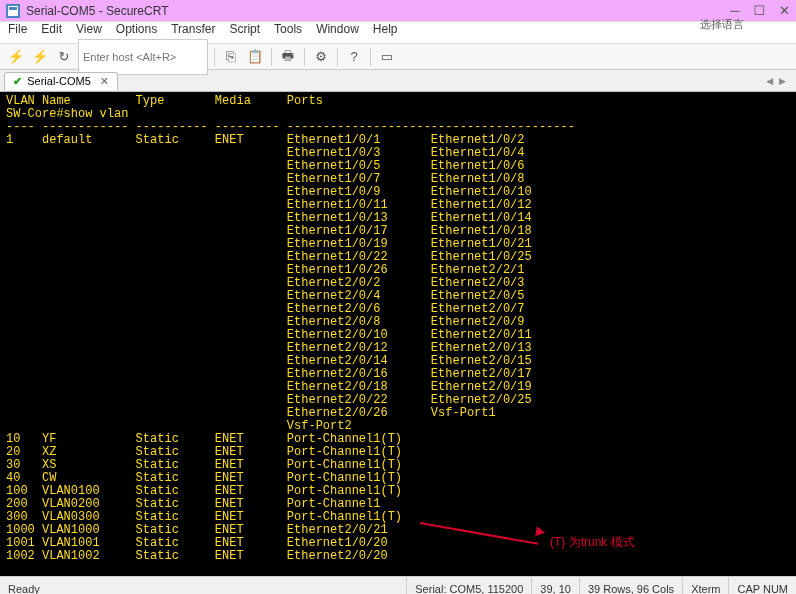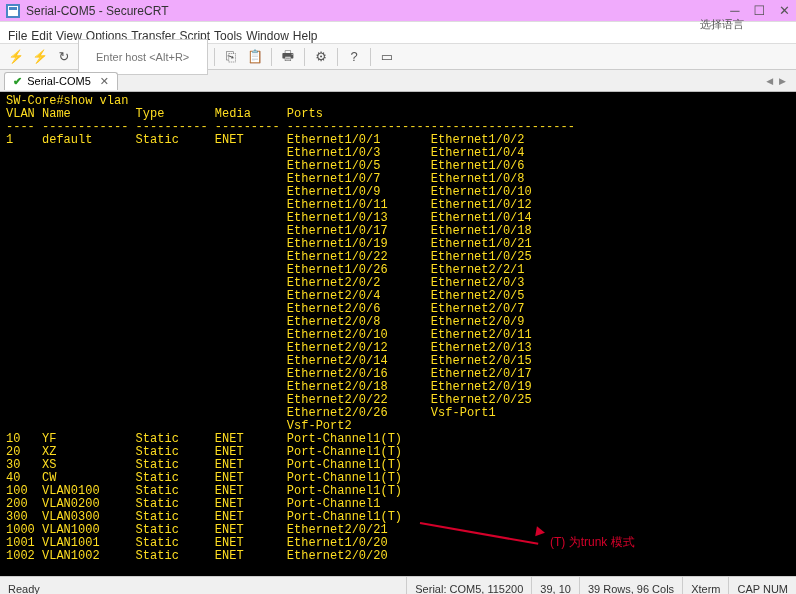--- a/index.html
+++ b/index.html
@@ -1,26 +1,26 @@
 <!DOCTYPE html>
 <html><head>
 <meta charset="utf-8">
 <style>
 * { margin: 0; padding: 0; box-sizing: border-box; }
 body { font-family: "Segoe UI", Tahoma, sans-serif; font-size: 12px; background: #f0f0f0; width: 796px; height: 594px; overflow: hidden; position: relative; }
 .titlebar { height: 22px; background: #f0abfc; display: flex; align-items: center; padding: 0 6px; border-bottom: 1px solid #ddd; }
 .titlebar .icon { width: 14px; height: 14px; margin-right: 6px; }
 .titlebar .title { flex: 1; font-size: 12px; color: #333; }
 .win-controls { display: flex; gap: 14px; color: #555; font-size: 13px; }
-.menubar { height: 22px; background: #fff; display: flex; align-items: flex-end; padding: 0 8px; gap: 4px; font-size: 12px; color: #333; border-bottom: 1px solid #ddd; }
+.menubar { height: 22px; background: #fff; display: flex; align-items: flex-start; padding: 0 8px; gap: 14px; font-size: 12px; color: #333; border-bottom: 1px solid #ddd; }
 .menubar span { cursor: default; }
 .toolbar { height: 26px; background: #f7f7f7; display: flex; align-items: center; padding: 0 6px; gap: 4px; border-bottom: 1px solid #ccc; }
 .toolbar .tb-btn { width: 20px; height: 20px; display: flex; align-items: center; justify-content: center; color: #555; font-size: 13px; }
 .toolbar .sep { width: 1px; height: 18px; background: #ccc; margin: 0 2px; }
-.toolbar .host-input { width: 130px; height: 36px; border: 1px solid #ccc; font-size: 11px; padding: 0 17px; color: #888; background: #fff; }
+.toolbar .host-input { width: 130px; height: 36px; border: 1px solid #ccc; font-size: 11px; padding: 0 4px; color: #888; background: #fff; }
 .tabbar { height: 22px; background: #f0f0f0; display: flex; align-items: center; padding: 0 4px; border-bottom: 1px solid #bbb; }
 .tab { display: flex; align-items: center; gap: 5px; background: #fff; border: 1px solid #bbb; border-bottom: none; border-radius: 3px 3px 0 0; padding: 2px 8px; font-size: 11px; }
 .tab .check { color: #2a9d2a; font-weight: bold; font-size: 11px; }
 .tab .close { color: #666; font-size: 11px; margin-left: 4px; }
 .tabbar .nav { margin-left: auto; display: flex; gap: 6px; color: #888; font-size: 9px; padding-right: 6px; }
 .terminal { background: #000; height: 484px; overflow: hidden; font-family: "Courier New", monospace; font-size: 12px; line-height: 13px; color: #ffde21; padding: 3px 6px; position: relative; }
 .terminal .row { white-space: pre; }
 .arrow-overlay { position: absolute; left: 420px; top: 420px; pointer-events: none; }
 .arrow-line { position: absolute; width: 120px; height: 2px; background: #d4002a; transform: rotate(10deg); transform-origin: left center; left: 0; top: 10px; }
 .arrow-head { position: absolute; left: 116px; top: 15px; width: 0; height: 0; border-left: 9px solid #d4002a; border-top: 5px solid transparent; border-bottom: 5px solid transparent; transform: rotate(10deg); }
@@ -92,22 +92,22 @@
     <span>▶</span>
   </div>
 </div>
 
 <div class="terminal" id="term">
   <div class="arrow-overlay">
     <div class="arrow-line"></div>
     <div class="arrow-head"></div>
     <div class="arrow-label">(T)  为trunk 模式</div>
   </div>
-<div class="row">SW-Core#show vlan</div>
-    <div class="row">VLAN Name         Type       Media     Ports</div>
+<div class="row">VLAN Name         Type       Media     Ports</div>
+    <div class="row">SW-Core#show vlan</div>
     <div class="row">---- ------------ ---------- --------- ----------------------------------------</div>
     <div class="row">1    default      Static     ENET      Ethernet1/0/1       Ethernet1/0/2</div>
     <div class="row">                                       Ethernet1/0/3       Ethernet1/0/4</div>
     <div class="row">                                       Ethernet1/0/5       Ethernet1/0/6</div>
     <div class="row">                                       Ethernet1/0/7       Ethernet1/0/8</div>
     <div class="row">                                       Ethernet1/0/9       Ethernet1/0/10</div>
     <div class="row">                                       Ethernet1/0/11      Ethernet1/0/12</div>
     <div class="row">                                       Ethernet1/0/13      Ethernet1/0/14</div>
     <div class="row">                                       Ethernet1/0/17      Ethernet1/0/18</div>
     <div class="row">                                       Ethernet1/0/19      Ethernet1/0/21</div>

